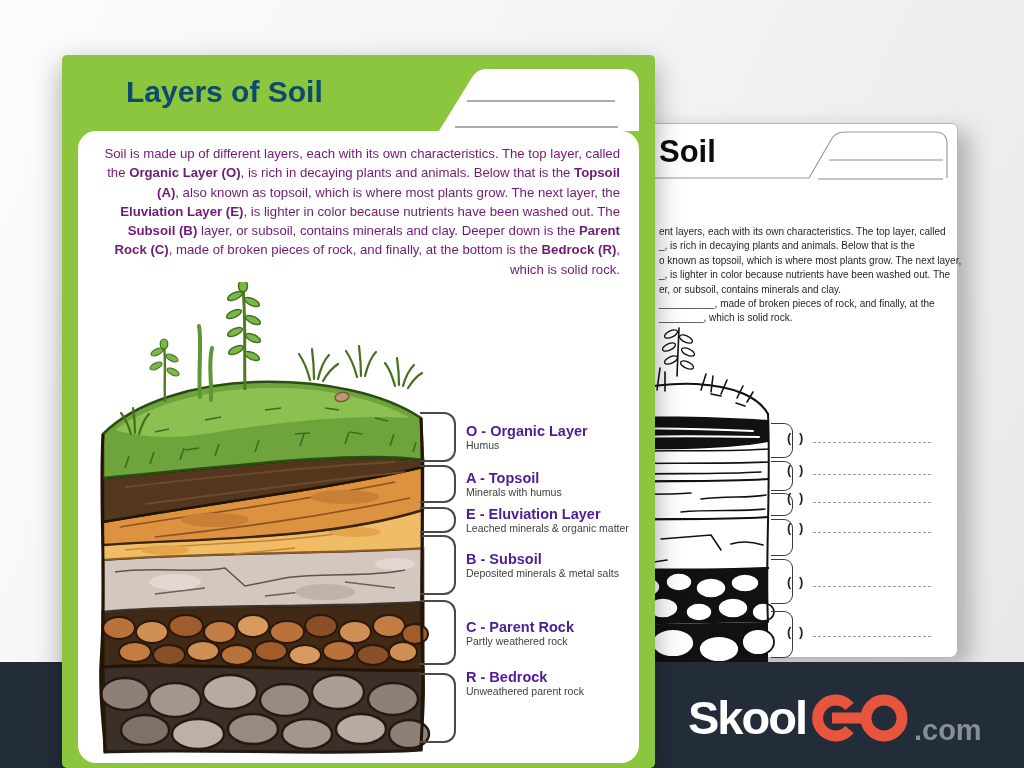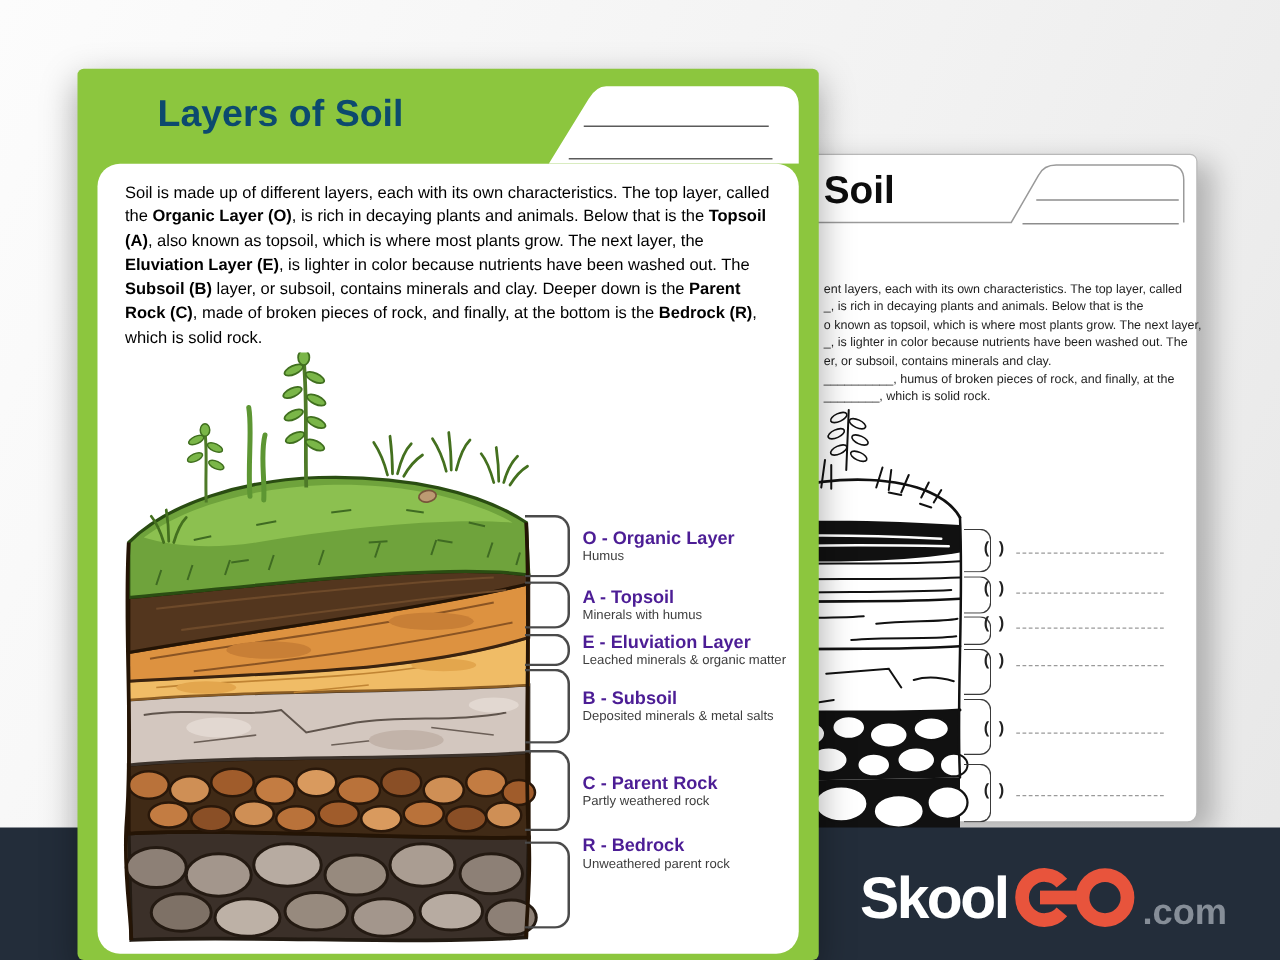--- a/index.html
+++ b/index.html
@@ -34,21 +34,21 @@
 
   
   .front-page { position:absolute; left:62px; top:55px; width:593px; height:713px;
                 background:#8cc63e; border-radius:5px; z-index:3;
                 box-shadow:0 10px 28px rgba(0,0,0,0.35); }
   .fp-title { position:absolute; left:36px; top:20px; font-size:30px; font-weight:800; color:#0c4a6e;margin-left:28px; }
   .fp-tab { position:absolute; left:375px; top:12px; }
   .fp-panel { position:absolute; left:16px; top:76px; width:561px; height:632px;
               background:#ffffff; border-radius:18px; }
   .fp-paragraph { position:absolute; left:38px; top:89px; width:520px;
-                  font-size:13.2px; line-height:19.3px; color:#000000; }
+                  font-size:13.2px; line-height:19.3px; color:#701a75;text-align:right; }
   .fp-paragraph b { font-weight:700; }
   .soil-illu { position:absolute; left:33px; top:227px; }
   .fp-bracket { position:absolute; left:358px; width:36px; border:2px solid #4a4a4a; border-left:none;
                 border-radius:0 12px 12px 0; }
   .fp-label { position:absolute; left:404px; white-space:nowrap; }
   .fp-label .name { font-size:14.5px; font-weight:700; color:#4c1d95; line-height:16px; }
   .fp-label .desc { font-size:10.5px; color:#3e3e3e; line-height:13px; }
 </style>
 </head>
 <body>
@@ -61,21 +61,21 @@
       <path d="M0,54 L290,54 L312,16 Q316,8 326,8 L416,8 Q428,8 428,20 L428,54" fill="none" stroke="#9a9a9a" stroke-width="1.2"></path>
       <line x1="310" y1="36" x2="424" y2="36" stroke="#8d8d8d" stroke-width="1.2"></line>
       <line x1="299" y1="55" x2="424" y2="55" stroke="#8d8d8d" stroke-width="1.2"></line>
     </svg>
     <div id="bp-body">
         <div class="bp-line" style="top: 102px;">ent layers, each with its own characteristics. The top layer, called</div>
         <div class="bp-line" style="top: 116.4px;">_, is rich in decaying plants and animals. Below that is the</div>
         <div class="bp-line" style="top: 130.8px;">o known as topsoil, which is where most plants grow. The next layer,</div>
         <div class="bp-line" style="top: 145.2px;">_, is lighter in color because nutrients have been washed out. The</div>
         <div class="bp-line" style="top: 159.6px;">er, or subsoil, contains minerals and clay.</div>
-        <div class="bp-line" style="top: 174px;">__________, humus of broken pieces of rock, and finally, at the</div>
+        <div class="bp-line" style="top: 174px;">__________, made of broken pieces of rock, and finally, at the</div>
         <div class="bp-line" style="top: 188.4px;">________, which is solid rock.</div>
       </div>
 
     <svg class="bw-illu" width="215" height="340" viewBox="0 0 215 340">
       <g stroke="#111" fill="none" stroke-width="1.6" stroke-linecap="round">
         <path d="M118,4 L116,52"></path>
         <g fill="#fff" stroke-width="1.3">
           <ellipse cx="110" cy="10" rx="7" ry="3.2" transform="rotate(-25 110 10)"></ellipse>
           <ellipse cx="125" cy="15" rx="7" ry="3.2" transform="rotate(25 125 15)"></ellipse>
           <ellipse cx="108" cy="23" rx="7" ry="3.2" transform="rotate(-25 108 23)"></ellipse>

